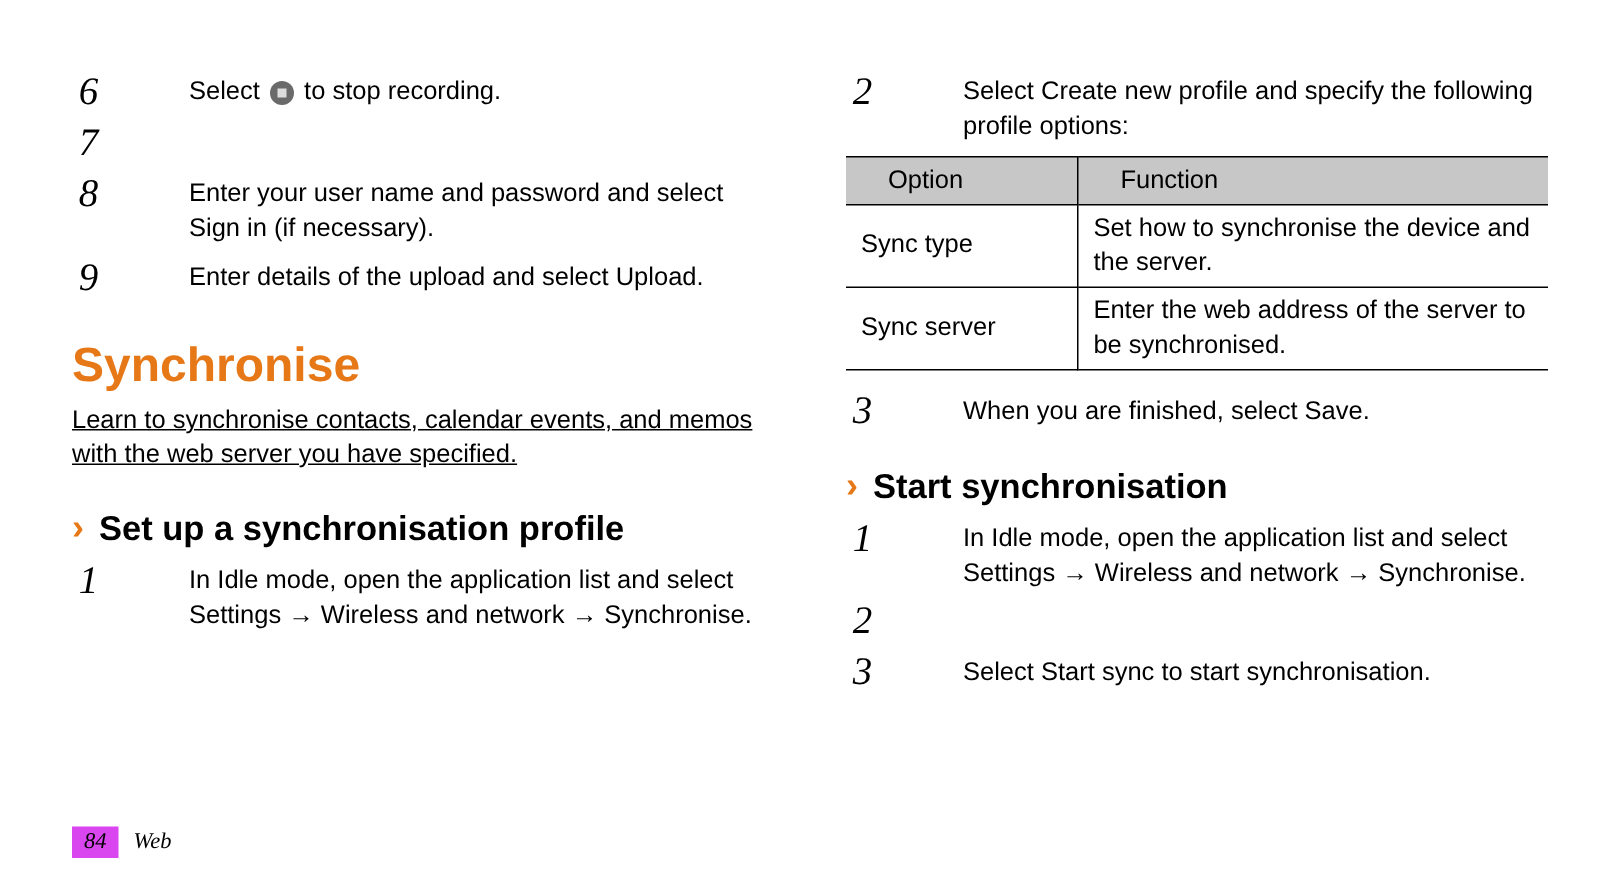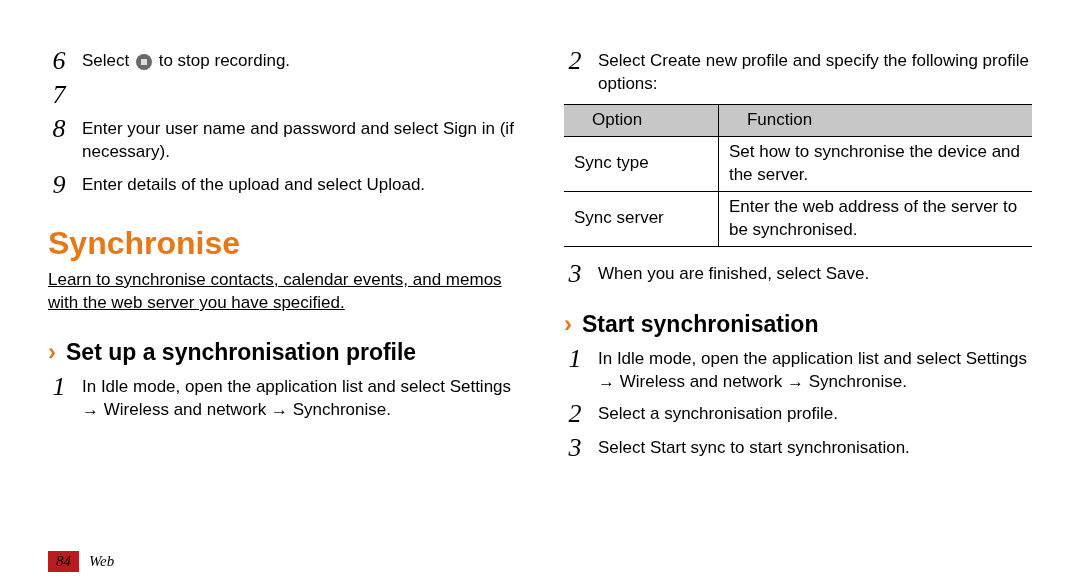--- a/index.html
+++ b/index.html
@@ -36,20 +36,21 @@
     font-size: 26px;
     line-height: 1;
     min-width: 22px;
     text-align: center;
     color: #000;
     flex-shrink: 0;
   }
   .step-text {
     flex: 1;
     padding-top: 2px;
+    margin-left: 44px;
   }
   .stop-icon {
     display: inline-block;
     width: 16px;
     height: 16px;
     background: #6a6a6a;
     border-radius: 50%;
     vertical-align: middle;
     position: relative;
     margin: 0 2px;
@@ -120,21 +121,21 @@
   .footer {
     position: absolute;
     left: 48px;
     bottom: 14px;
     font-size: 15px;
     display: flex;
     align-items: center;
     gap: 10px;
   }
   .page-num-box {
-    background: #b91c1c;
+    background: #d946ef;
     padding: 2px 8px;
     font-style: italic;
     font-family: Georgia, serif;
     font-size: 15px;
   }
   .footer-label {
     font-style: italic;
     font-family: Georgia, serif;
   }
 </style>
@@ -219,21 +220,20 @@
       <span>Start synchronisation</span>
     </h2>
 
     <div class="num-step">
       <div class="step-num">1</div>
       <div class="step-text">In Idle mode, open the application list and select <b>Settings</b> → <b>Wireless and network</b> → <b>Synchronise</b>.</div>
     </div>
 
     <div class="num-step">
       <div class="step-num">2</div>
-      <div class="step-text">Select a synchronisation profile.</div>
     </div>
 
     <div class="num-step">
       <div class="step-num">3</div>
       <div class="step-text">Select <b>Start sync</b> to start synchronisation.</div>
     </div>
 
   </div>
 </div>
 

